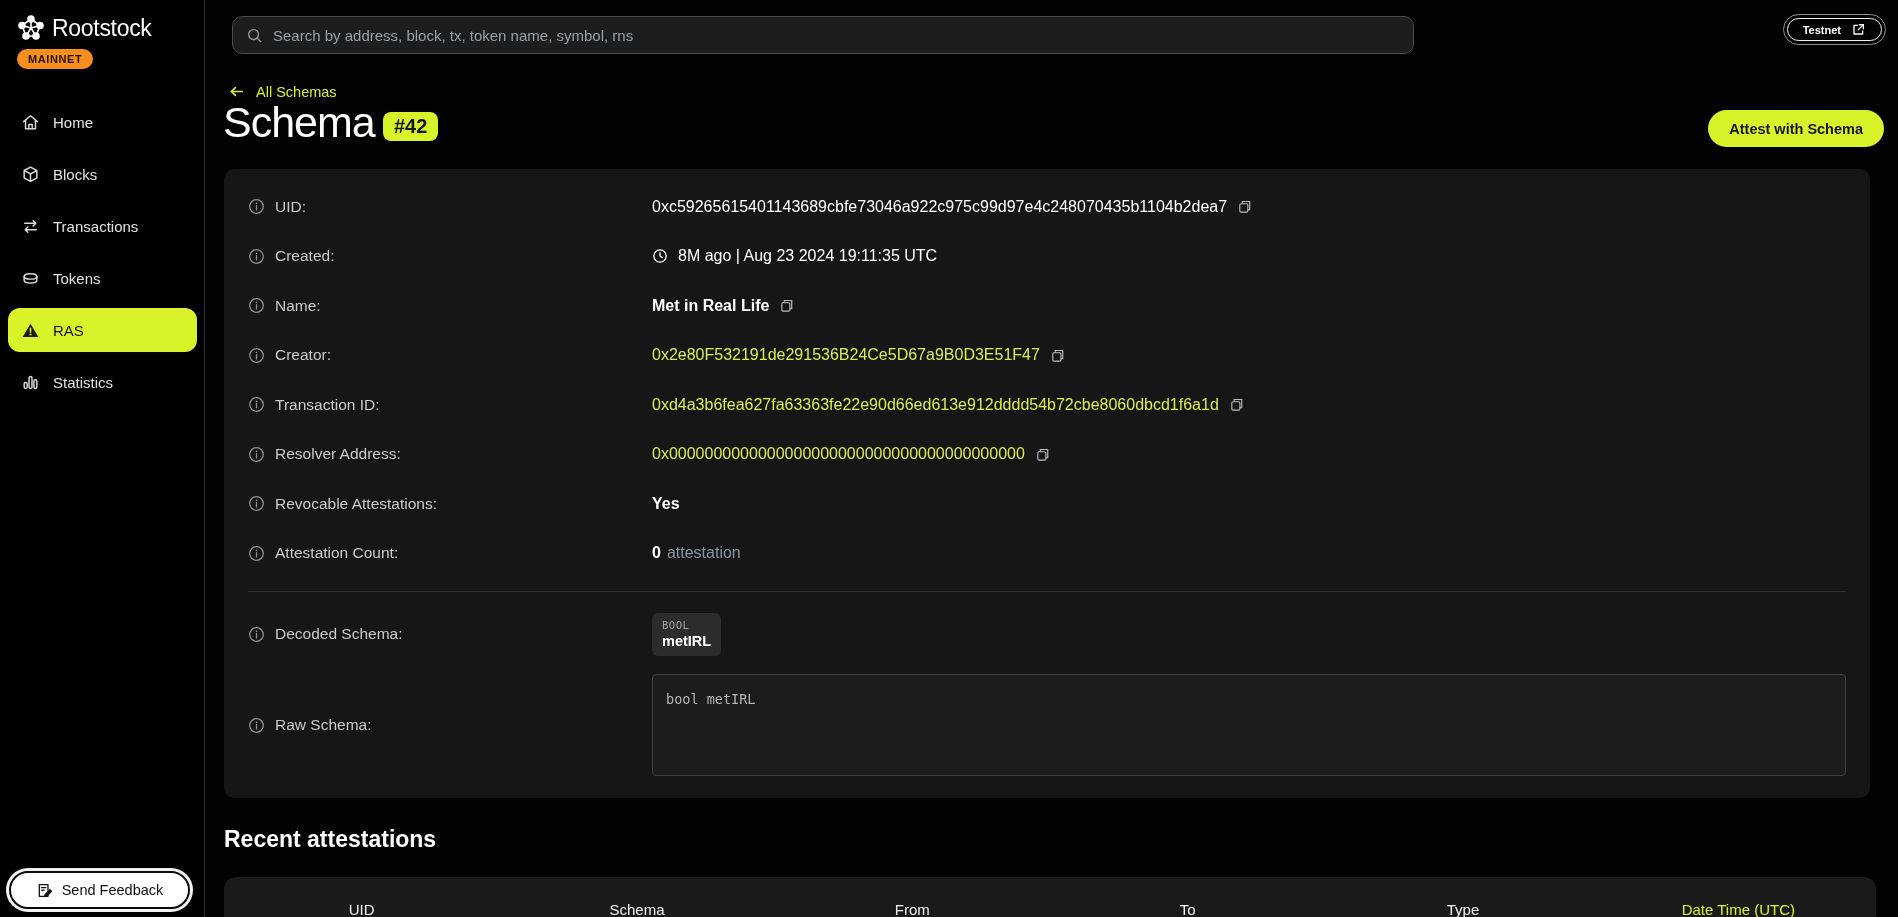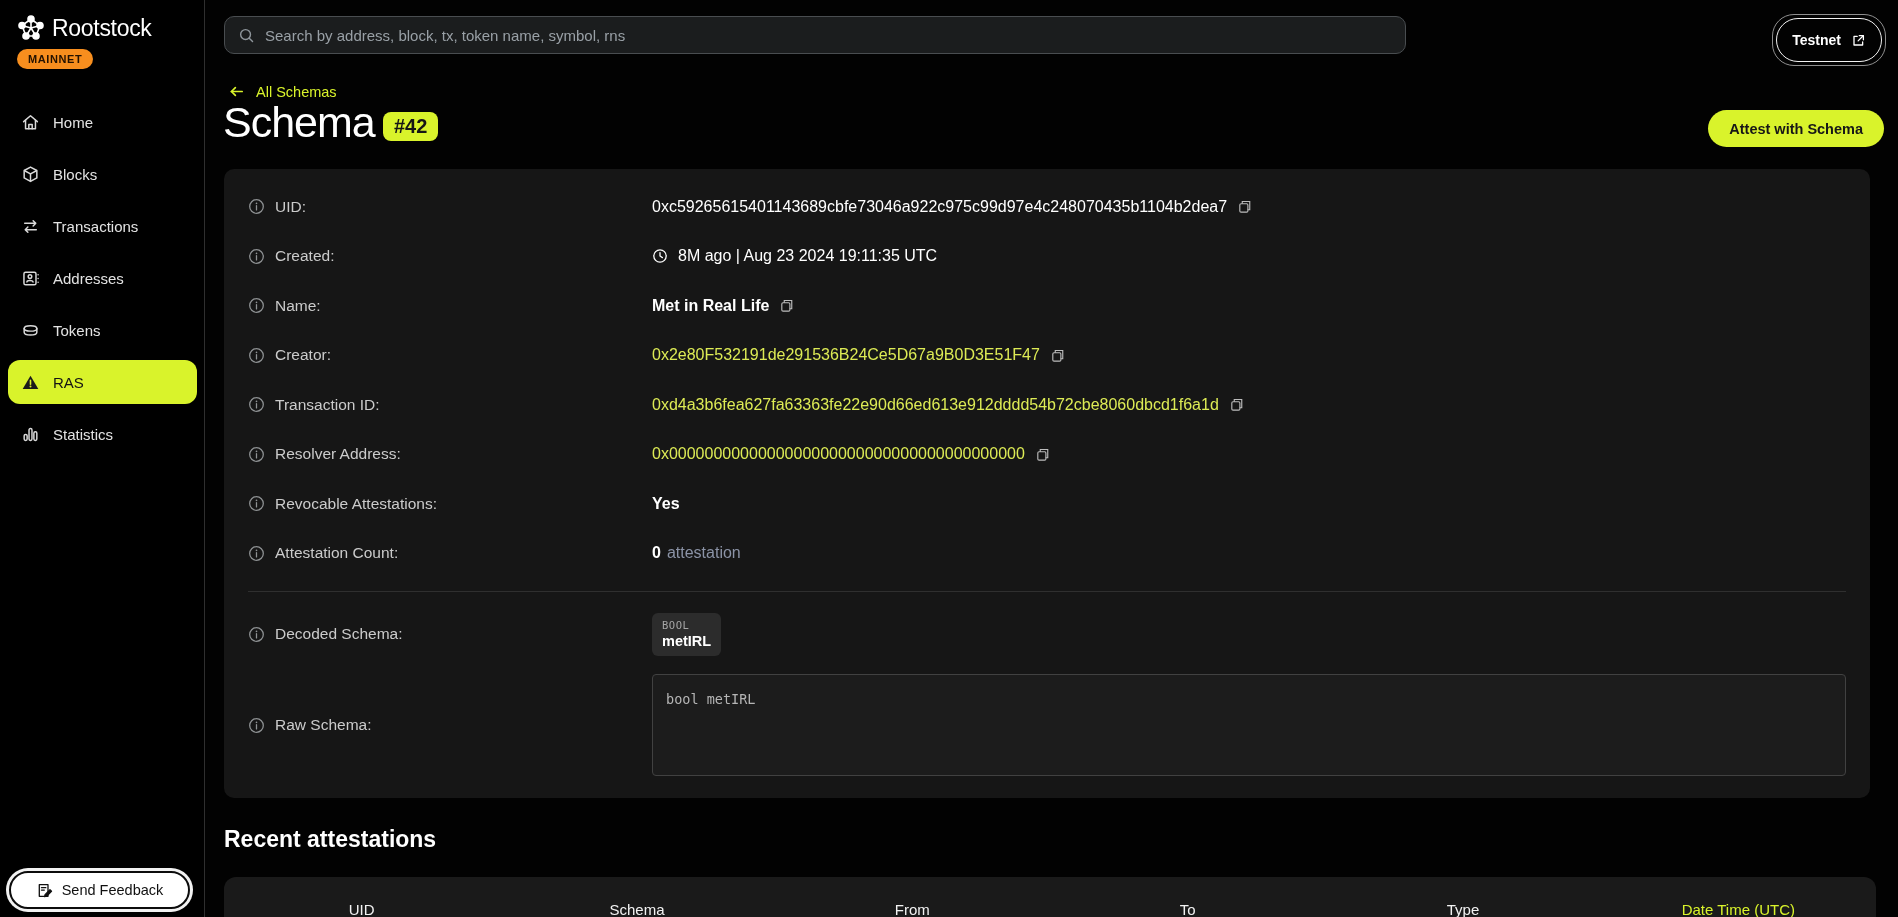--- a/index.html
+++ b/index.html
@@ -20,31 +20,31 @@
   .nav-item { height:44px; margin-bottom:8px; display:flex; align-items:center; gap:13px;
               padding-left:13px; border-radius:12px; color:#E3E3E3; font-size:15px; cursor:pointer; }
   .nav-item .nicon { width:19px; height:19px; flex:none; display:flex; align-items:center; }
   .nav-item.active { background:#D9F32B; color:#141414; font-weight:400; }
   .feedback-btn { position:absolute; left:9px; bottom:8px; width:181px; height:38px;
                   background:#fff; border:2px solid #0c0c0c; box-shadow:0 0 0 3px #f2f2f2;
                   border-radius:999px; display:flex; align-items:center; justify-content:center;
                   gap:9px; color:#101010; font-size:14.5px; font-weight:500; cursor:pointer; }
 
   
-  .search-wrap { position:absolute; left:224px; top:16px; width:1182px; height:38px;
+  .search-wrap { position:absolute; left:232px; top:16px; width:1182px; height:38px;
                  background:#1B1D1E; border:1px solid #494D50; border-radius:10px;
                  display:flex; align-items:center; gap:10px; padding:0 13px; }
   .search-wrap input { flex:1; background:transparent; border:none; outline:none;
                        color:#fff; font-size:15px; font-family:"Liberation Sans",sans-serif; }
   .search-wrap input::placeholder { color:#99A0A6; }
   .testnet-wrap { position:absolute; right:12px; top:14px; border:1px solid #8f8f8f;
                   border-radius:22px; padding:3px; }
-  .testnet-btn { display:flex; align-items:center; gap:10px; height:44px; padding:0 15px;
+  .testnet-btn { display:flex; align-items:center; gap:10px; height:23px; padding:0 15px;
                  border:1.5px solid #f2f2f2; border-radius:999px; background:transparent;
-                 color:#fff; font-size:14px; font-weight:600; cursor:pointer;
+                 color:#fff; font-size:11px; font-weight:600; cursor:pointer;
                  font-family:"Liberation Sans",sans-serif; }
 
   
   .breadcrumb { position:absolute; left:228px; top:83px; display:flex; align-items:center;
                 gap:11px; color:#D9F32B; font-size:14.5px; font-weight:400; cursor:pointer; }
   .page-title { position:absolute; left:223px; top:98px; color:#fff; font-size:43px;
                 font-weight:500; letter-spacing:-1px; }
   .schema-badge { position:absolute; left:383px; top:112px; background:#D9F32B; color:#151515;
                   font-size:20px; font-weight:600; padding:3px 11px; border-radius:8px; }
   .attest-btn { position:absolute; right:14px; top:110px; height:37px; padding:0 21px;
@@ -134,31 +134,20 @@
         <span class="nicon">
           <svg viewBox="0 0 18 18" width="19" height="19" fill="none" stroke="#DADADA" stroke-width="1.4" stroke-linecap="round" stroke-linejoin="round">
             <path d="M3.5 6 H14 M11.5 3.5 L14 6 L11.5 8.5"></path>
               <path d="M14.5 12 H4 M6.5 9.5 L4 12 L6.5 14.5"></path>
           </svg>
         </span>
         <span>Transactions</span>
       </div>
       <div class="nav-item">
         <span class="nicon">
-          <svg viewBox="0 0 18 18" width="19" height="19" fill="none" stroke="#DADADA" stroke-width="1.4" stroke-linecap="round" stroke-linejoin="round">
-            <rect x="2.8" y="3" width="11.4" height="12" rx="1.6"></rect>
-            <circle cx="8.5" cy="7.2" r="1.7"></circle>
-            <path d="M5.6 12.4 c0-2 5.8-2 5.8 0"></path>
-            <path d="M16.2 5.5 h0.01 M16.2 9 h0.01 M16.2 12.5 h0.01"></path>
-          </svg>
-        </span>
-        <span>Addresses</span>
-      </div>
-      <div class="nav-item">
-        <span class="nicon">
           <svg viewBox="0 0 18 18" width="19" height="19" fill="none" stroke="#DADADA" stroke-width="1.4">
             <ellipse cx="9" cy="7" rx="6" ry="2.6"></ellipse>
             <path d="M3 7 v3.6 c0 1.5 2.7 2.7 6 2.7 s6 -1.2 6 -2.7 V7" stroke-linecap="round"></path>
           </svg>
         </span>
         <span>Tokens</span>
       </div>
       <div class="nav-item active">
         <span class="nicon">
           <svg viewBox="0 0 18 18" width="19" height="19">

